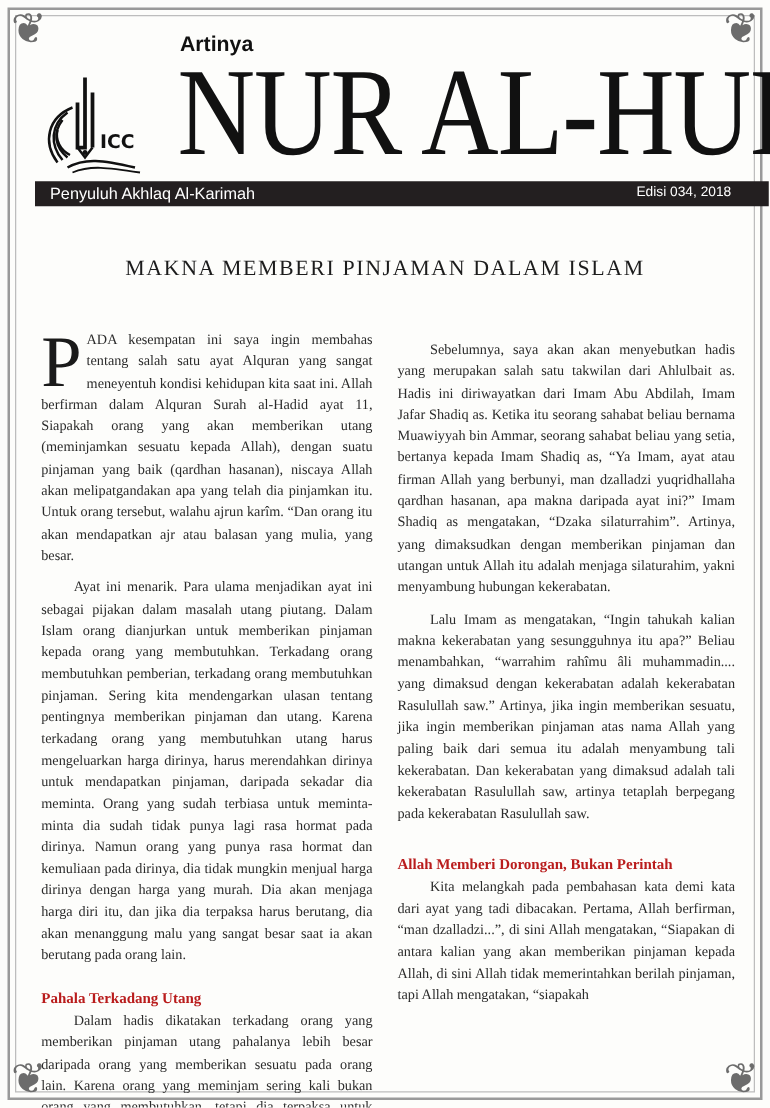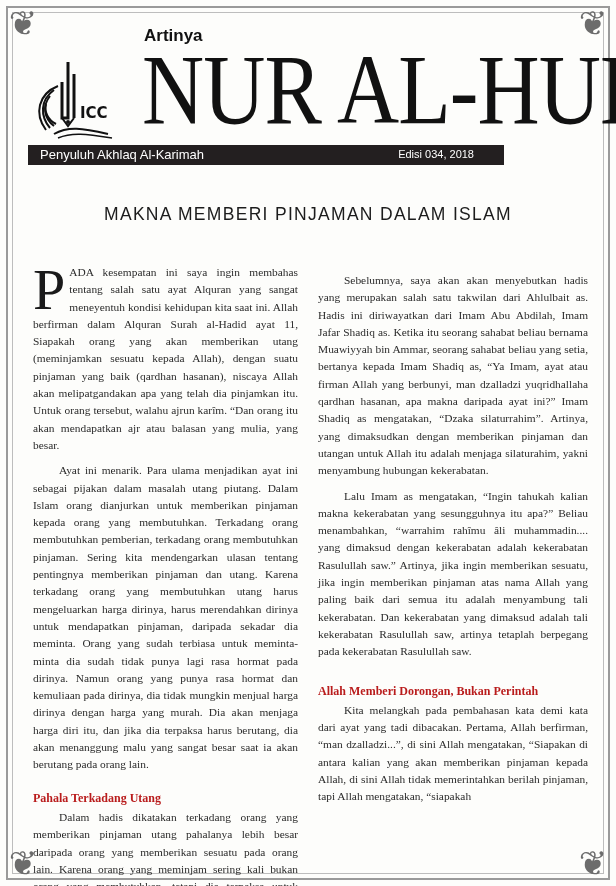--- a/index.html
+++ b/index.html
@@ -8,25 +8,25 @@
   .frame-inner { position:absolute; left:12px; top:12px; right:12px; bottom:12px; border:1px solid #bdbdbd; }
   .corner { position:absolute; width:46px; height:46px; color:#6c6c6c; font-size:34px; line-height:46px; text-align:center; font-family:"DejaVu Sans", sans-serif; }
   .corner.tl { left:0; top:0; } .corner.tr { right:0; top:0; } .corner.bl { left:0; bottom:0; } .corner.br { right:0; bottom:0; }
 
   .masthead { position:absolute; left:28px; top:18px; width:562px; height:125px; }
   .logo { position:absolute; left:0px; top:38px; width:104px; height:86px; }
   .buletin { position:absolute; left:116px; top:8px; font-family:"Liberation Sans", sans-serif; font-weight:bold; font-size:17px; color:#111; }
   .terbit { position:absolute; left:288px; top:4px; font-family:"Liberation Sans", sans-serif; font-size:17px; color:#111; }
   .title-big { position:absolute; left:114px; top:20px; font-family:"Liberation Serif", serif; font-size:100px; line-height:104px; color:#111; letter-spacing:-1px; white-space:nowrap; transform:scaleX(0.86); transform-origin:left top; }
 
-  .band { position:absolute; left:28px; top:145px; width:476px; height:20px; background:#231f20; color:#fff; font-family:"Liberation Sans", sans-serif; }
+  .band { position:absolute; left:28px; top:145px; width:575px; height:20px; background:#231f20; color:#fff; font-family:"Liberation Sans", sans-serif;padding-left:12px; }
   .band .tag { position:absolute; left:12px; top:2px; font-size:13px; }
   .band .ed { position:absolute; right:30px; top:3px; font-size:11px; }
 
-  .headline { position:absolute; left:0; width:616px; top:204px; text-align:center; font-family:Liberation Sans, sans-serif; font-size:17.5px; letter-spacing:1.3px; color:#1c1c1c; }
+  .headline { position:absolute; left:0; width:616px; top:204px; text-align:center; font-family:Liberation Serif, serif; font-size:17.5px; letter-spacing:1.3px; color:#1c1c1c; }
 
   .col { position:absolute; top:264px; font-size:11.4px; line-height:17.3px; text-align:justify; color:#2b2b2b; font-family:"Liberation Serif", serif; }
   .col p { margin:0; text-indent:26px; }
   .col p.noind { text-indent:0; }
   .col p.gap { margin-top:8px; }
   .col h3 { margin:16px 0 2px 0; font-size:12px; font-weight:bold; color:#b91c1c; font-family:"Liberation Serif", serif; }
   .col1 { left:33px; width:265px; }
   .col2 { left:318px; width:270px; }
   .dropcap { float:left; font-size:58px; line-height:48px; margin:2px 4px -2px 0; font-family:"Liberation Serif", serif; color:#1a1a1a; }
   .col2 .col-h3-first { margin-top:22px; }

